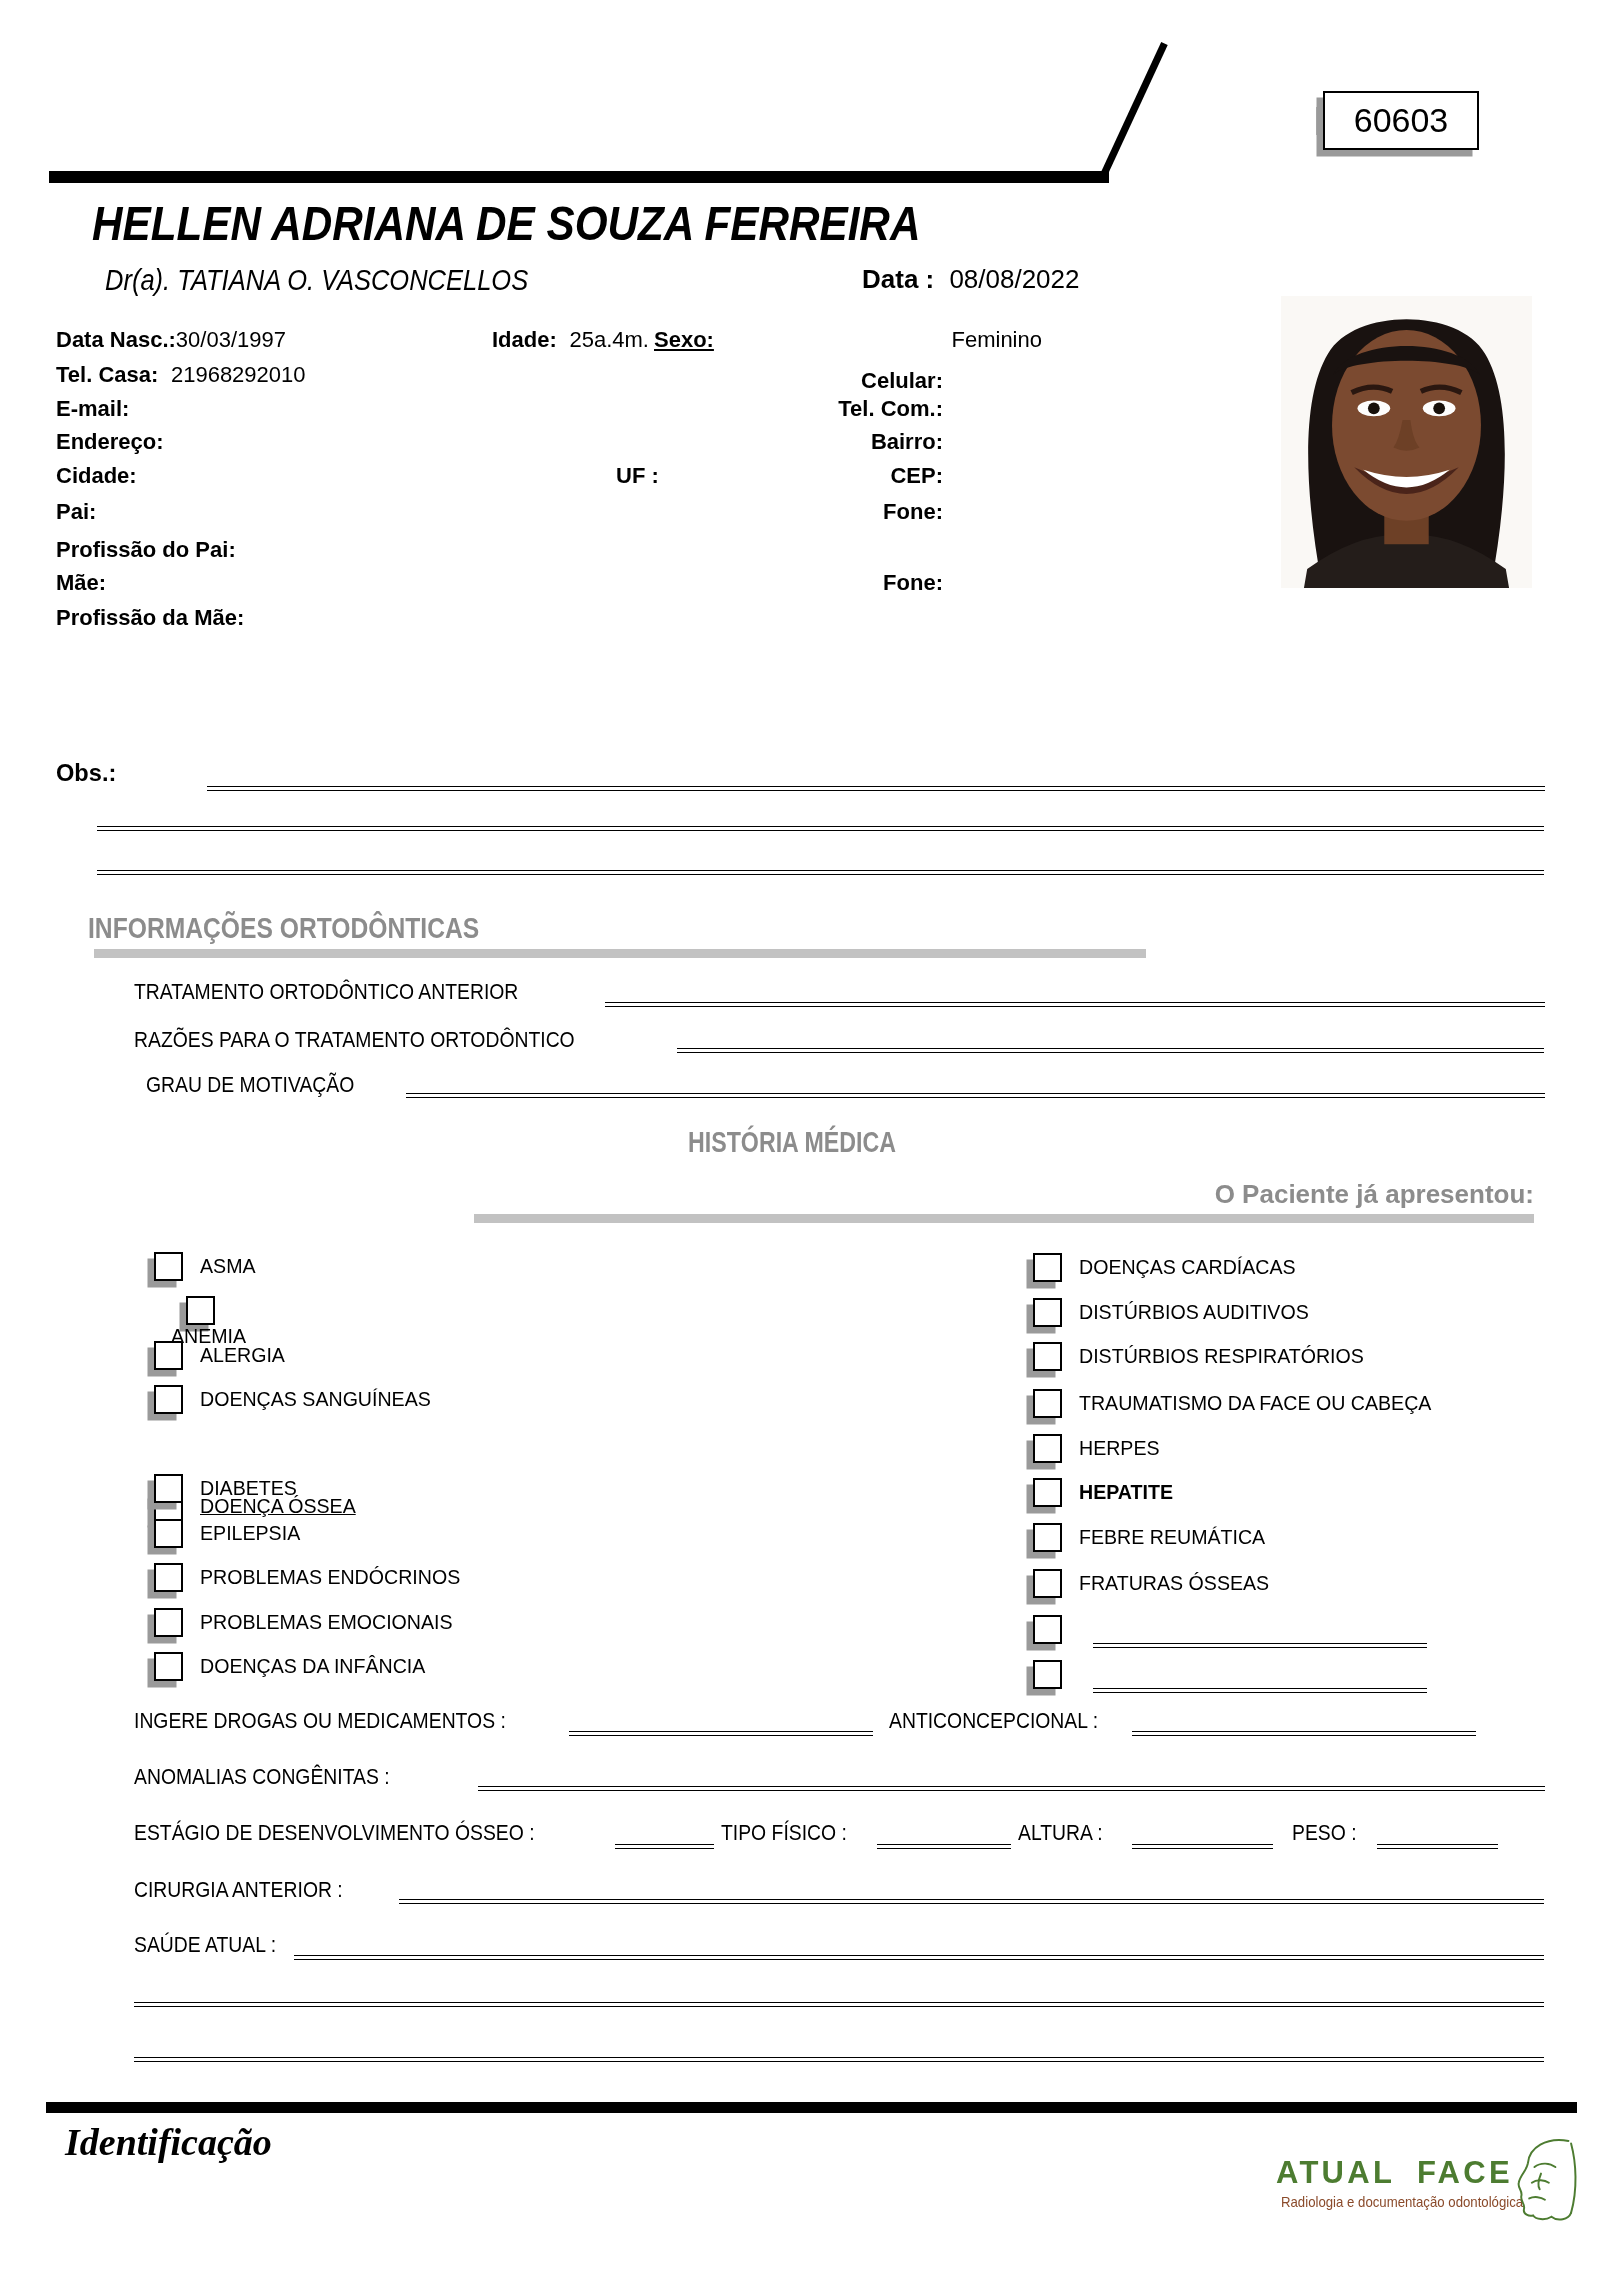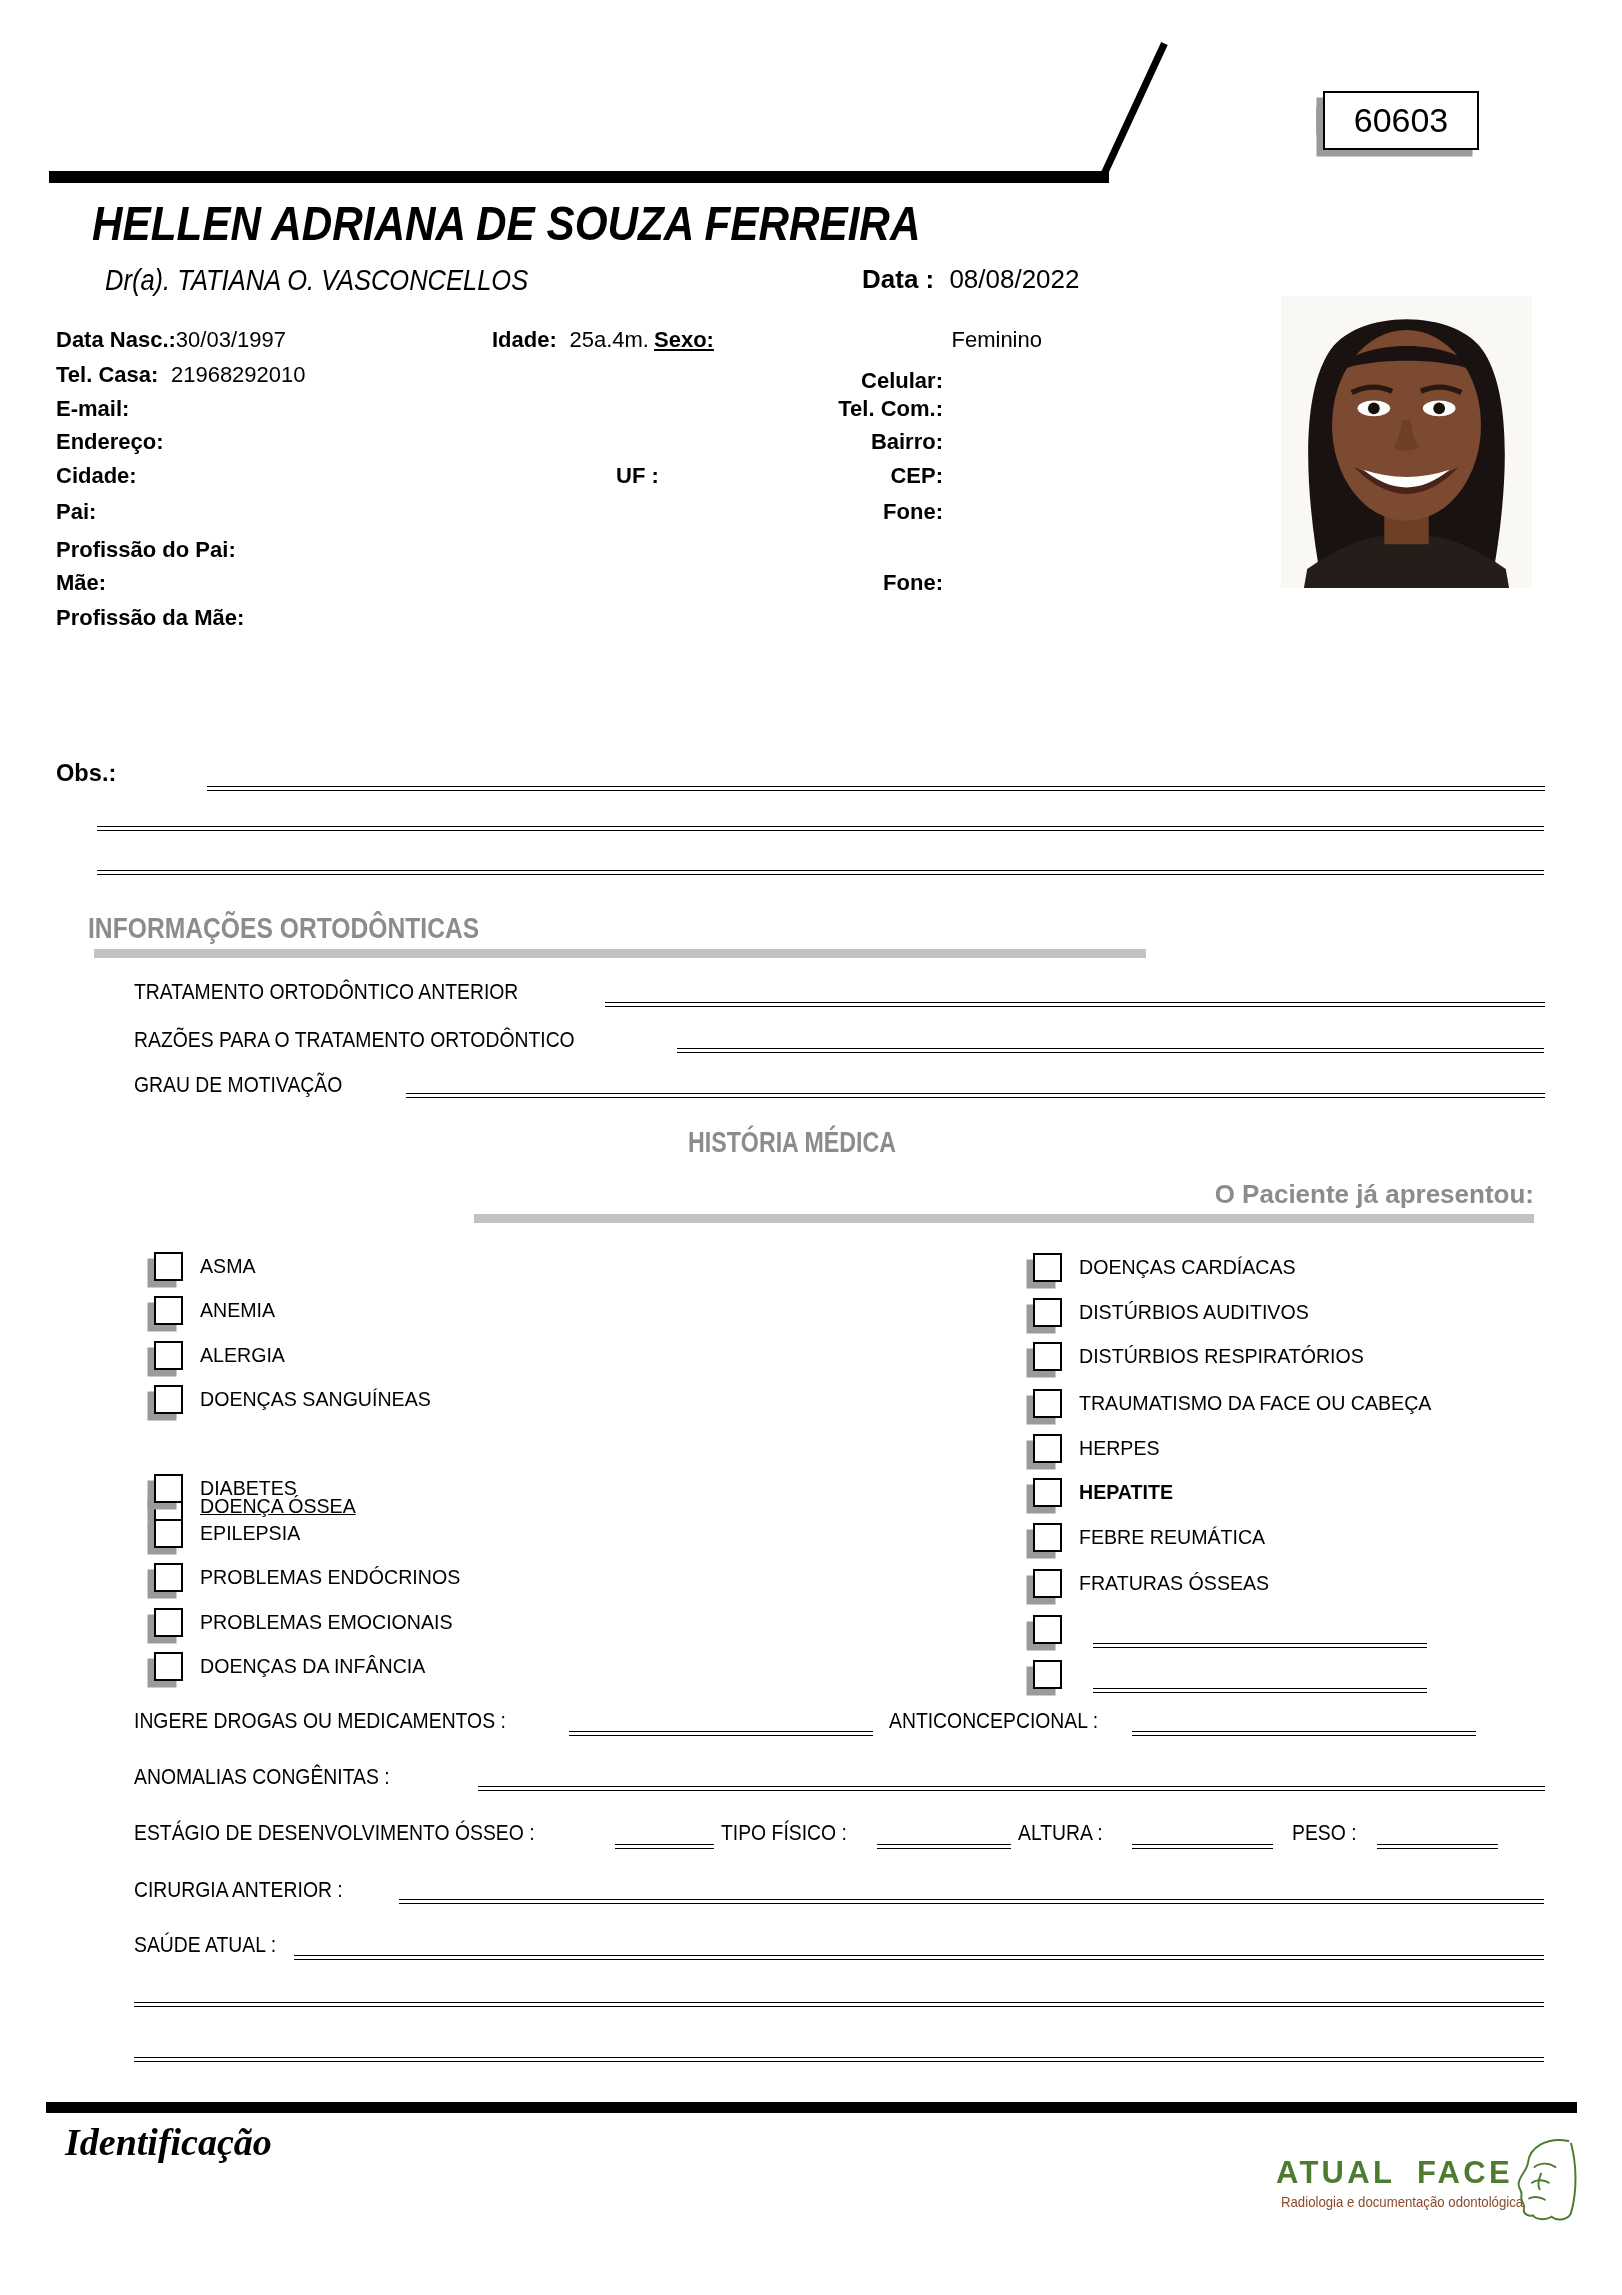--- a/index.html
+++ b/index.html
@@ -164,36 +164,36 @@
 <div class="abs" style="left:134px; top:979px; font-size:22px;">
   <span class="nx88">TRATAMENTO ORTODÔNTICO ANTERIOR</span>
 </div>
 <div class="abs dline" style="left:605px; top:1002px; width:940px;"></div>
 
 <div class="abs" style="left:134px; top:1027px; font-size:22px;">
   <span class="nx88">RAZÕES PARA O TRATAMENTO ORTODÔNTICO</span>
 </div>
 <div class="abs dline" style="left:677px; top:1048px; width:867px;"></div>
 
-<div class="abs" style="left:134px; top:1072px; font-size:22px;">
+<div class="abs" style="left:146px; top:1072px; font-size:22px;">
   <span class="nx88">GRAU DE MOTIVAÇÃO</span>
 </div>
 <div class="abs dline" style="left:406px; top:1093px; width:1139px;"></div>
 
 <div class="abs gray-head" style="left:0; top:1126px; width:1583px; text-align:center; font-size:29px;">
   <span class="nxc">HISTÓRIA MÉDICA</span>
 </div>
 <div class="abs gray-head" style="left:880px; top:1179px; width:654px; text-align:right; font-size:26px;">O Paciente já apresentou:</div>
 <div class="abs gray-bar" style="left:474px; top:1214px; width:1060px;"></div>
 
 <div class="chk-row" style="left:154px; top:1252px;">
   <div class="chk"></div>
     <span class="chk-label">ASMA</span>
 </div>
-<div class="chk-row" style="left:154px; top:1296px;">
+<div class="chk-row" style="left:154px; top:1296px;flex-direction:column;">
   <div class="chk"></div>
     <span class="chk-label">ANEMIA</span>
 </div>
 <div class="chk-row" style="left:154px; top:1341px;">
   <div class="chk"></div>
     <span class="chk-label">ALERGIA</span>
 </div>
 <div class="chk-row" style="left:154px; top:1385px;">
   <div class="chk"></div>
     <span class="chk-label">DOENÇAS SANGUÍNEAS</span>

